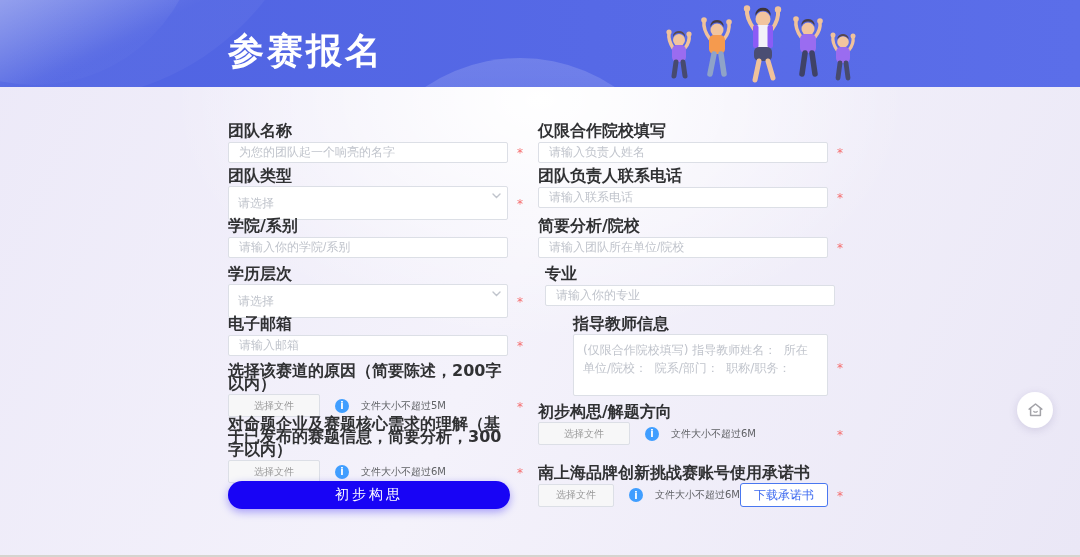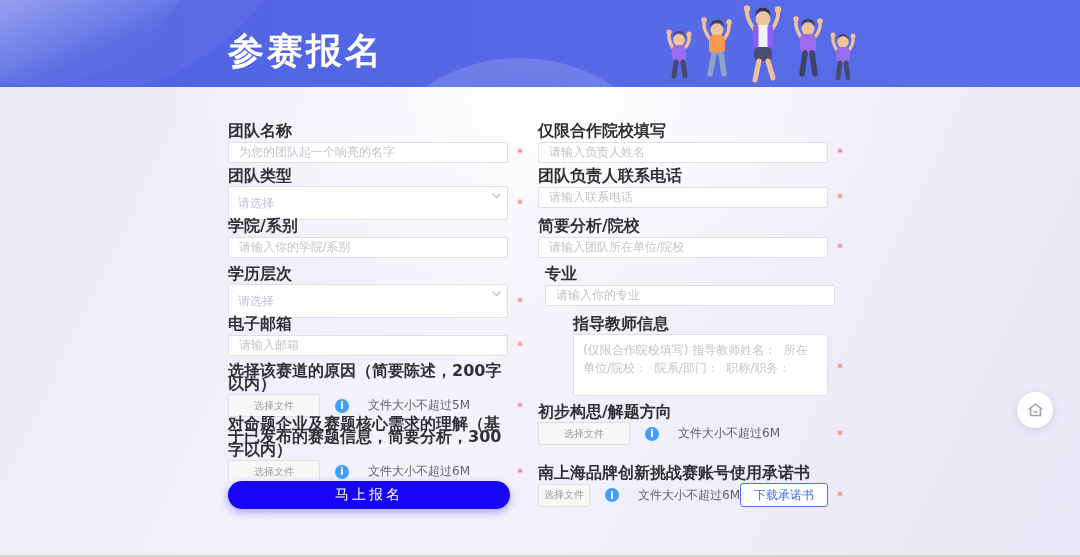--- a/index.html
+++ b/index.html
@@ -42,21 +42,21 @@
   .tarea::placeholder { color:#c0c4cc; }
   .req { position:absolute; right:-15px; top:50%; transform:translateY(-45%);
     color:#f56c6c; font-size:12px; line-height:12px; }
   .upload-row { display:flex; align-items:center; }
   .upload-btn { width:92px; height:23px; background:#f7f7f8; border:1px solid #dcdfe6;
     border-radius:2px; font-size:10px; color:#9a9a9a; cursor:pointer; font-family:inherit; }
   .tip-wrap { display:flex; align-items:center; margin-left:15px; }
   .info-icon { width:14px; height:14px; border-radius:50%; background:#409eff; color:#ffffff;
     font-size:10px; font-weight:bold; display:flex; align-items:center; justify-content:center;
     font-style:normal; flex:0 0 14px; }
-  .tip { font-size:12px; color:#606266; margin-left:19px; white-space:nowrap; }
+  .tip { font-size:10px; color:#606266; margin-left:12px; white-space:nowrap; }
   .download-btn { margin-left:auto; height:24px; padding:0 13px; background:#ffffff;
     border:1px solid #4977f0; border-radius:3px; color:#3f6bf0; font-size:12px;
     cursor:pointer; font-family:inherit; white-space:nowrap; }
   .submit-btn { position:absolute; left:228px; top:481px; width:282px; height:28px;
     border:none; border-radius:15px; background:#1804f5; color:#ffffff; font-size:14px;
     letter-spacing:3px; cursor:pointer; font-family:inherit;
     box-shadow:0 3px 8px rgba(24,4,245,.35); }
 
   
   .home-fab { position:absolute; left:1017px; top:392px; width:36px; height:36px;
@@ -201,21 +201,21 @@
     <div class="ctrl upload-row">
       <button class="upload-btn">选择文件</button>
       <span class="tip-wrap">
         <i class="info-icon">i</i>
         <span class="tip">文件大小不超过6M</span>
       </span>
       <span class="req">*</span>
     </div>
   </div>
 
-  <button class="submit-btn">马上报名</button>
+  <button class="submit-btn">初步构思</button>
 
   <div class="field" style="left:538px; top:124px; width:290px;">
     <label class="flabel">仅限合作院校填写</label>
     <div class="ctrl">
       <input class="tinput" placeholder="请输入负责人姓名" style="">
       <span class="req">*</span>
     </div>
   </div>
 
   <div class="field" style="left:538px; top:169px; width:290px;">

